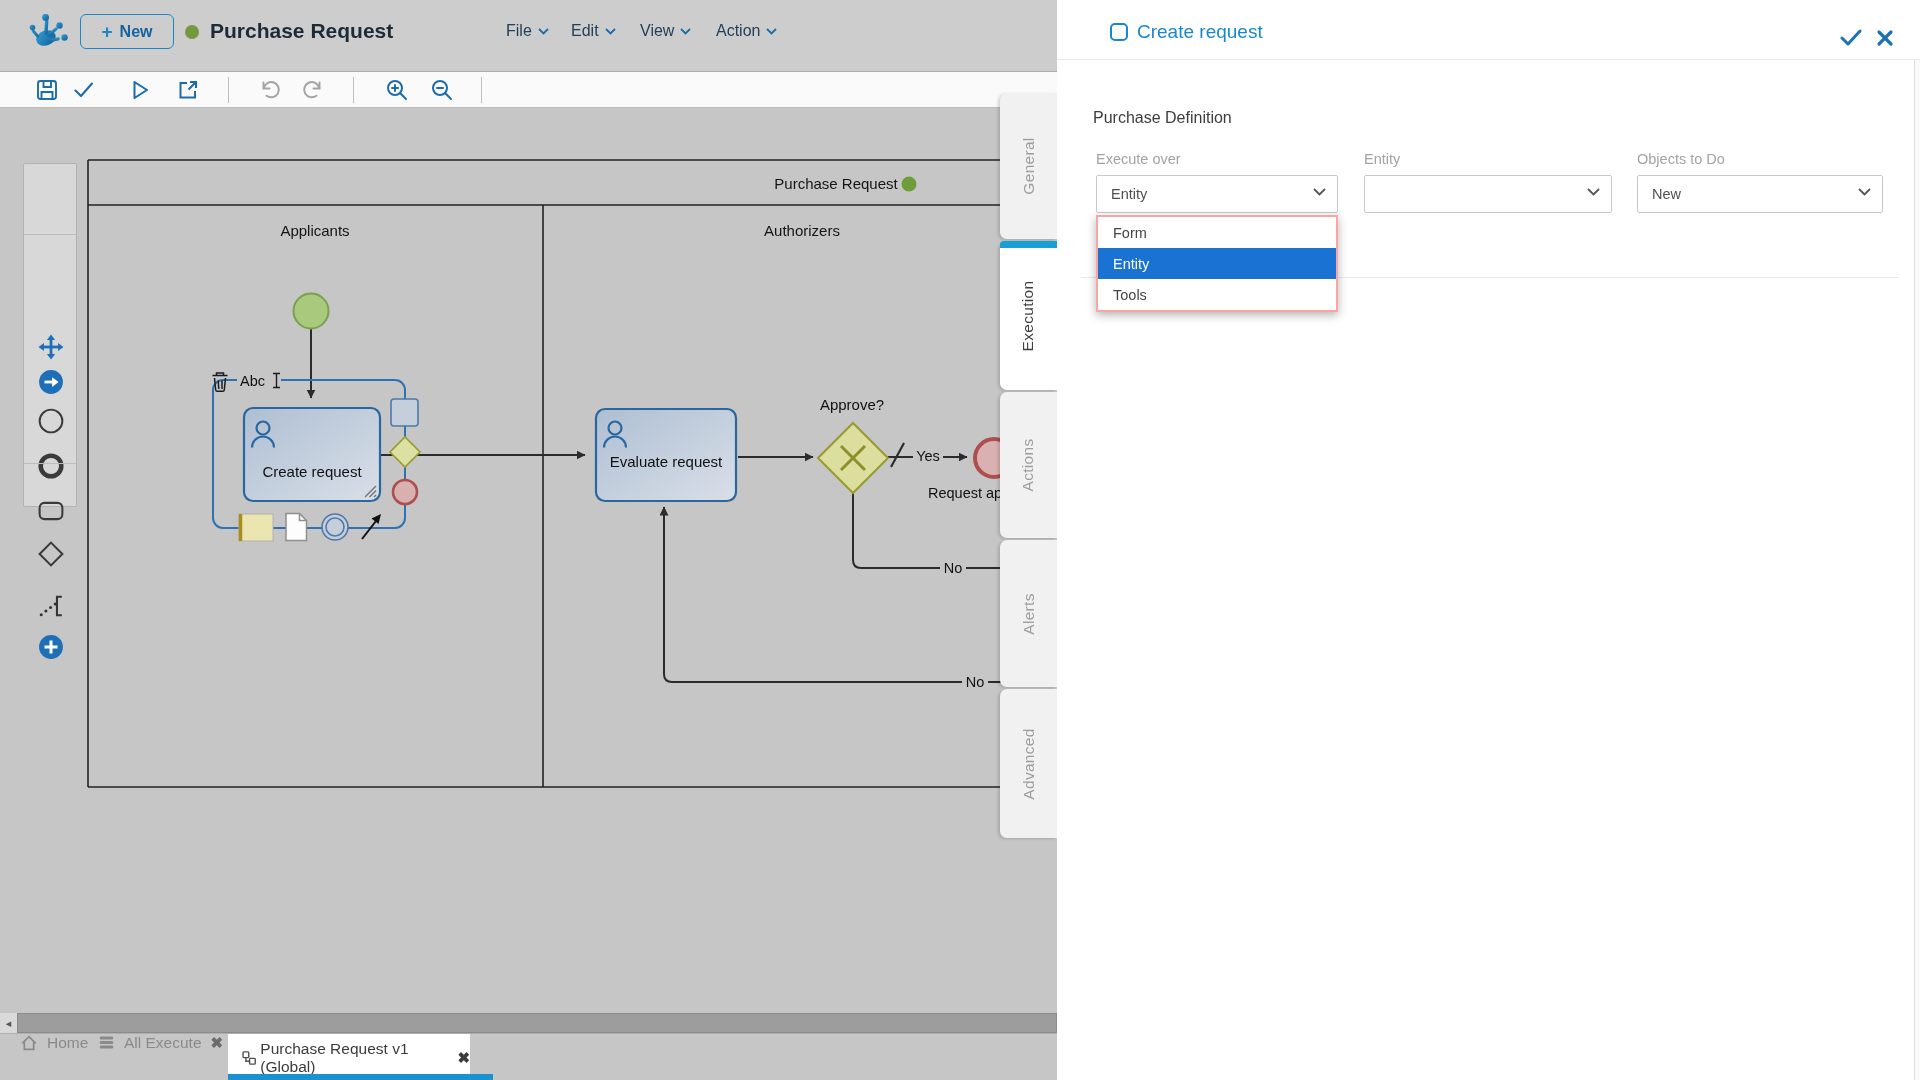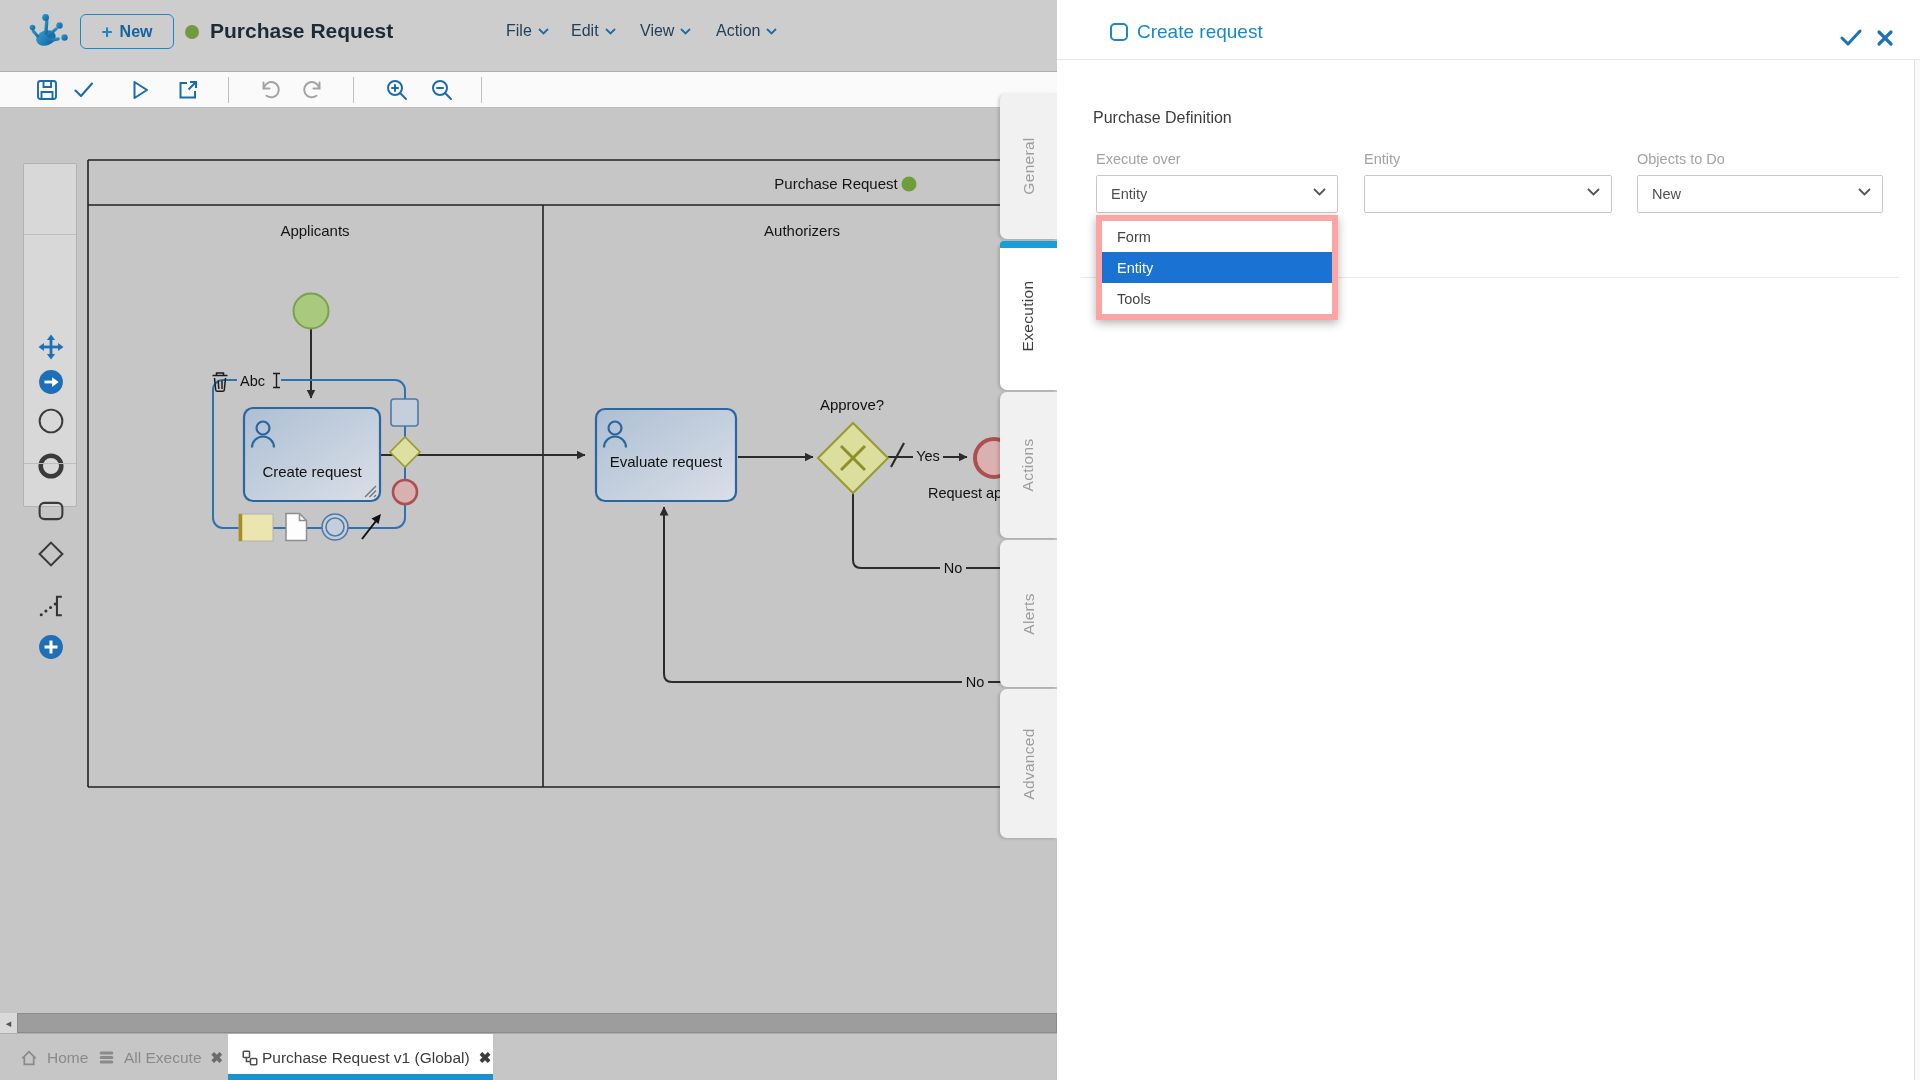--- a/index.html
+++ b/index.html
@@ -47,21 +47,21 @@
   .ticon { width:18px; height:18px; border:2px solid #1a87c9; border-radius:5px; }
   #pdiv  { position:absolute; left:0; top:59px; width:863px; height:1px; background:#e7e7e7; }
   #psec  { position:absolute; left:36px; top:109px; font-size:16px; color:#3d3d3d; }
   .flabel { position:absolute; top:151px; font-size:14.5px; color:#a3a3a3; }
   .fsel { position:absolute; top:175px; height:38px; background:#fff;
     border:1px solid #c9c9c9; border-radius:2px; font-size:14.5px; color:#4f4f4f;
     display:flex; align-items:center; padding-left:14px; cursor:pointer; }
   .fsel svg { position:absolute; right:11px; top:12px; }
   #fdiv { position:absolute; left:24px; top:277px; width:818px; height:1px; background:#e9e9e9; }
   #ddl { position:absolute; left:39px; top:215px; width:242px; background:#fff;
-    border:6px solid #fca5a5; box-shadow:0 3px 9px rgba(0,0,0,.3); z-index:12; }
+    border:2px solid #fca5a5; box-shadow:0 3px 9px rgba(0,0,0,.3); z-index:12; }
   .opt { height:31px; display:flex; align-items:center; padding-left:15px;
     font-size:14.5px; color:#444; cursor:pointer; }
   .opt.sel { background:#1a73d2; color:#fff; }
   #pactions { position:absolute; right:26px; top:28px; display:flex; gap:14px; }
   #pactions span { cursor:pointer; }
 
   
   .vtab { position:absolute; left:1000px; width:57px; background:#f1f1f1;
     border-radius:7px 0 0 7px; box-shadow:-2px 1px 3px rgba(0,0,0,.15);
     display:flex; align-items:center; justify-content:center; z-index:6;
@@ -80,24 +80,24 @@
   
   #hscroll { position:absolute; left:0; top:1013px; width:1057px; height:20px;
     background:#cfcfcf; z-index:3; }
   #hsbtn { position:absolute; left:0; top:0; width:17px; height:20px;
     background:#d9d9d9; display:flex; align-items:center; justify-content:center;
     color:#555; font-size:11px; cursor:pointer; }
   #hsthumb { position:absolute; left:17px; top:0; width:1040px; height:20px;
     background:#9d9d9d; border:1px solid #8b8b8b; cursor:pointer; }
   #btabs { position:absolute; left:0; top:1033px; width:1057px; height:47px;
     background:#c6c6c6; border-top:1px solid #aeaeae; z-index:3; }
-  .btab { position:absolute; top:0; height:47px; display:flex; align-items:center;
+  .btab { position:absolute; top:0; height:47px; display:flex; 
     gap:9px; font-size:15.5px; color:#8a8a8a; cursor:pointer; }
   .btab .x { color:#6c6c6c; font-weight:bold; font-size:15px; }
-  #btab-active { position:absolute; left:228px; top:0; width:265px; height:47px;
+  #btab-active { position:absolute; left:228px; top:0; width:242px; height:47px;
     background:#ffffff; display:flex; align-items:center; gap:3px; padding-left:13px;
     font-size:15.5px; color:#3c3c3c; cursor:pointer; }
   #btab-active .bar { position:absolute; left:0; bottom:0; width:265px; height:7px;
     background:#1892d0; }
   #btab-active .x { color:#3c3c3c; font-weight:bold; font-size:15px; margin-left:6px; }
 </style>
 </head>
 <body>
 
 <div id="stage">

